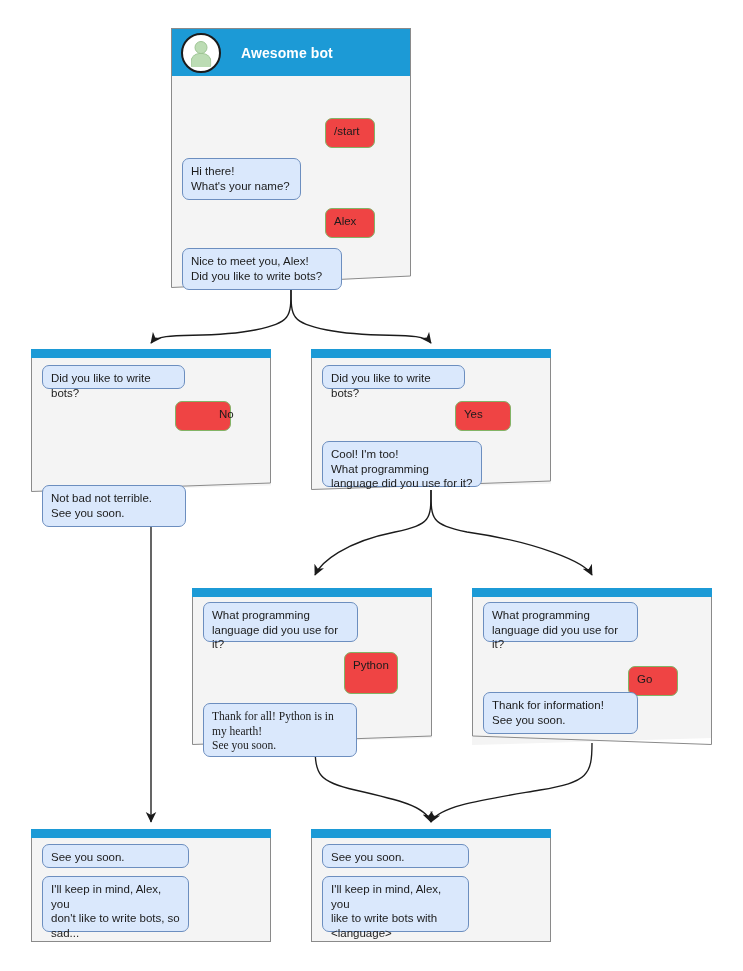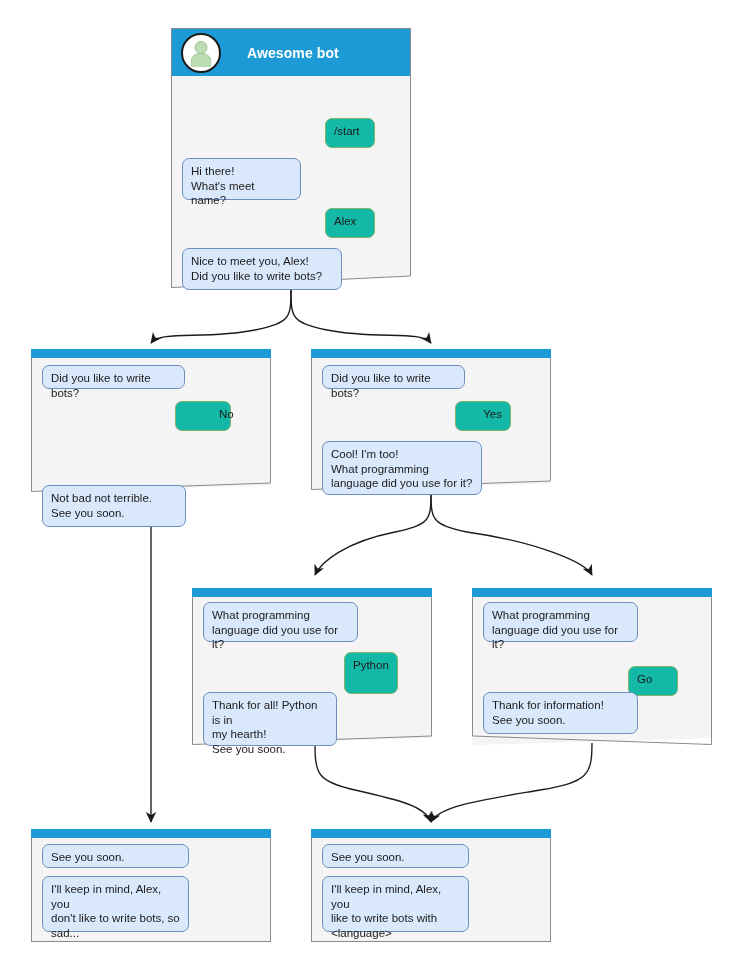--- a/index.html
+++ b/index.html
@@ -49,41 +49,41 @@
     background:#bcdcb4;border:1px solid #9ec594;
   }
   .avatar .body{
     position:absolute;left:50%;top:18px;transform:translateX(-50%);
     width:19px;height:13px;
     border-radius:9px 9px 2px 2px;
     background:#bcdcb4;border:1px solid #9ec594;border-bottom:none;
   }
   .bot-title{
     color:#ffffff;font-size:14px;font-weight:bold;
-    margin-left:26px;letter-spacing:.1px;white-space:nowrap;
+    margin-left:20px;letter-spacing:.1px;white-space:nowrap;
   }
 
   .chat{position:absolute;left:0;right:0;}
   .node.root .chat{top:48px;}
   .node.sub .chat{top:9px;}
 
   .msg{
     position:absolute;
     font-size:11.5px;line-height:14.5px;color:#1b1b1b;
     border-radius:7px;
     padding:5px 8px 6px 8px;
     box-sizing:border-box;
     white-space:pre-line;
   }
   .msg.bot{
     background:#dae8fc;border:1px solid #6c8ebf;
     left:11px;
   }
   .msg.user{
-    background:#14b8a6;border:1px solid #82b366;
+    background:#ef4444;border:1px solid #82b366;
     text-align:left;
   }
 </style>
 </head>
 <body>
 
 <svg id="edges" viewBox="0 0 743 971">
   <defs>
     <marker id="ah" markerWidth="9" markerHeight="9" refX="7.4" refY="4.5" orient="auto">
       <path d="M0,0.6 L8,4.5 L0,8.4 L2.3,4.5 Z" fill="#1b1b1b"></path>
@@ -115,21 +115,21 @@
   <div class="titlebar">
     <div class="avatar">
       <div class="head"></div>
         <div class="body"></div>
     </div>
     <div class="bot-title">Awesome bot</div>
   </div>
   <div class="chat">
     <div class="msg user" style="left:undefined;right:36px;top:42px;width:50px;height:30px;">/start</div>
     <div class="msg bot" style="top:82px;width:119px;height:42px;">Hi there!
-What's meet name?</div>
+What's your name?</div>
     <div class="msg user" style="right:36px;top:132px;width:50px;height:30px;margin-left:40px;">Alex</div>
     <div class="msg bot" style="top:172px;width:160px;height:42px;">Nice to meet you, Alex!
 Did you like to write bots?</div>
   </div>
 </div>
 
 <div class="node sub slant" style="left:31px;top:349px;width:240px;height:143px;">
   <div class="shell"></div>
   <svg class="shell-outline" viewBox="0 0 240 143" preserveAspectRatio="none">
     <path d="M0.5,0.5 L239.5,0.5 L239.5,134 L0.5,142.5 Z" fill="none" stroke="#8a8a8a" stroke-width="1" vector-effect="non-scaling-stroke"></path>
@@ -144,38 +144,38 @@
 </div>
 
 <div class="node sub slant" style="left:311px;top:349px;width:240px;height:141px;">
   <div class="shell"></div>
   <svg class="shell-outline" viewBox="0 0 240 141" preserveAspectRatio="none">
     <path d="M0.5,0.5 L239.5,0.5 L239.5,132 L0.5,140.5 Z" fill="none" stroke="#8a8a8a" stroke-width="1" vector-effect="non-scaling-stroke"></path>
   </svg>
   <div class="titlebar"></div>
   <div class="chat">
     <div class="msg bot" style="top:7px;width:143px;height:24px;">Did you like to write bots?</div>
-    <div class="msg user" style="right:40px;top:43px;width:56px;height:30px;text-align:right;">Yes</div>
-    <div class="msg bot" style="top:83px;width:160px;height:54px;">Cool! I'm too!
+    <div class="msg user" style="right:40px;top:43px;width:56px;height:30px;">Yes</div>
+    <div class="msg bot" style="top:83px;width:160px;height:46px;">Cool! I'm too!
 What programming
 language did you use for it?</div>
   </div>
 </div>
 
 <div class="node sub slant" style="left:192px;top:588px;width:240px;height:157px;">
   <div class="shell"></div>
   <svg class="shell-outline" viewBox="0 0 240 157" preserveAspectRatio="none">
     <path d="M0.5,0.5 L239.5,0.5 L239.5,148 L0.5,156.5 Z" fill="none" stroke="#8a8a8a" stroke-width="1" vector-effect="non-scaling-stroke"></path>
   </svg>
   <div class="titlebar"></div>
   <div class="chat">
     <div class="msg bot" style="top:5px;width:155px;height:40px;">What programming
 language did you use for it?</div>
     <div class="msg user" style="right:34px;top:55px;width:54px;height:42px;">Python</div>
-    <div class="msg bot" style="top:95px;width:134px;height:54px;">Thank for all! Python is in
+    <div class="msg bot" style="top:106px;width:154px;height:54px;font-family:Liberation Serif, serif;">Thank for all! Python is in
 my hearth!
 See you soon.</div>
   </div>
 </div>
 
 <div class="node sub slant" style="left:472px;top:588px;width:240px;height:157px;">
   <div class="shell"></div>
   <svg class="shell-outline" viewBox="0 0 240 157" preserveAspectRatio="none">
     <path d="M0.5,0.5 L239.5,0.5 L239.5,156.5 L0.5,148 Z" fill="none" stroke="#8a8a8a" stroke-width="1" vector-effect="non-scaling-stroke"></path>
   </svg>

